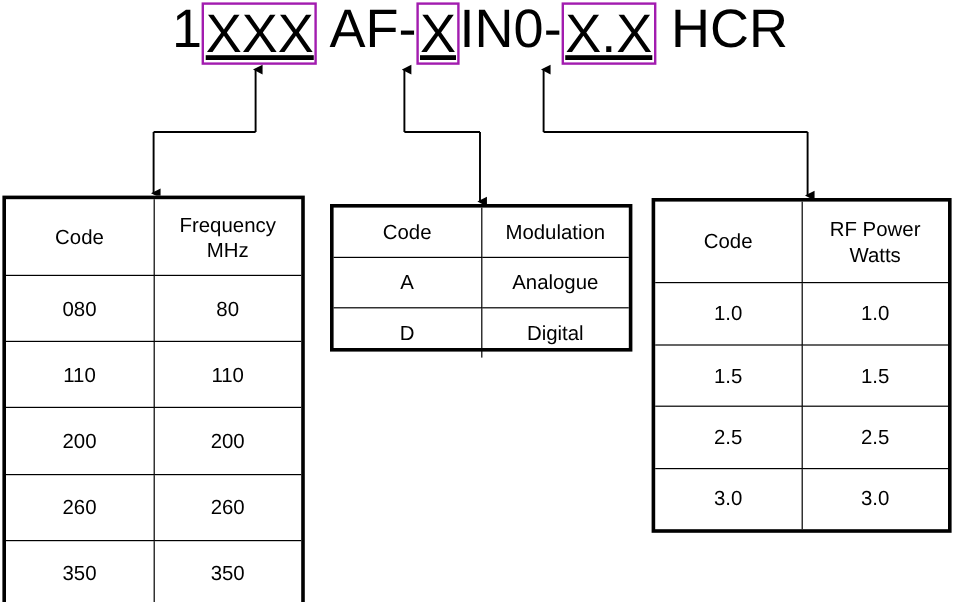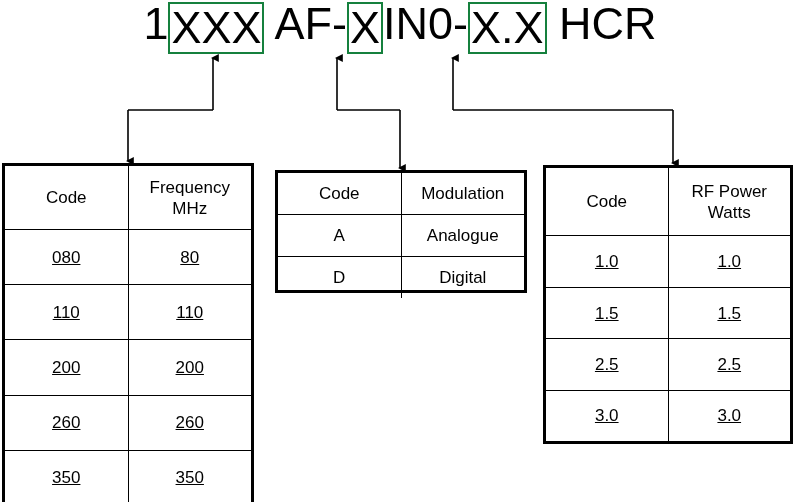--- a/index.html
+++ b/index.html
@@ -41,24 +41,25 @@
     font-size: 45px;
     line-height: 48px;
     letter-spacing: 0px;
     white-space: pre;
   }
   .pn-seg {
     display: inline-block;
   }
   .pn-box {
     display: inline-block;
-    border: 2px solid #15803d;
+    border: 2px solid #a21caf;
     padding: 0 1px;
     box-sizing: border-box;
     margin-top: 2px;
+    text-decoration: underline;
   }
 
   
   .connectors {
     position: absolute;
     left: 0;
     top: 0;
     width: 800px;
     height: 502px;
     pointer-events: none;
@@ -91,27 +92,27 @@
   .lut tr:first-child th, .lut tr:first-child td { border-top: none; }
   .lut tr:last-child td { border-bottom: none; }
 
   .lut th { font-size: 17px; }
 
   #table-frequency { left: 2px;   top: 163px; width: 252px; height: 345px; }
   #table-modulation { left: 275px; top: 170px; width: 252px; height: 123px; }
   #table-power     { left: 543px; top: 165px; width: 250px; height: 279px; }
 
   #table-frequency th { height: 56px; }
-  #table-frequency td { height: 48px; text-decoration: underline; }
+  #table-frequency td { height: 48px; }
 
   #table-modulation th { height: 41px; }
   #table-modulation td { height: 41px; }
 
   #table-power th { height: 59px; }
-  #table-power td { height: 44px; text-decoration: underline; }
+  #table-power td { height: 44px; }
 </style>
 </head>
 <body>
 
 <div id="stage">
 
   <div class="partnumber">
     <div class="pn-row" id="pn-row">
       <span class="pn-seg">1</span>
       <span class="pn-box">XXX</span>

